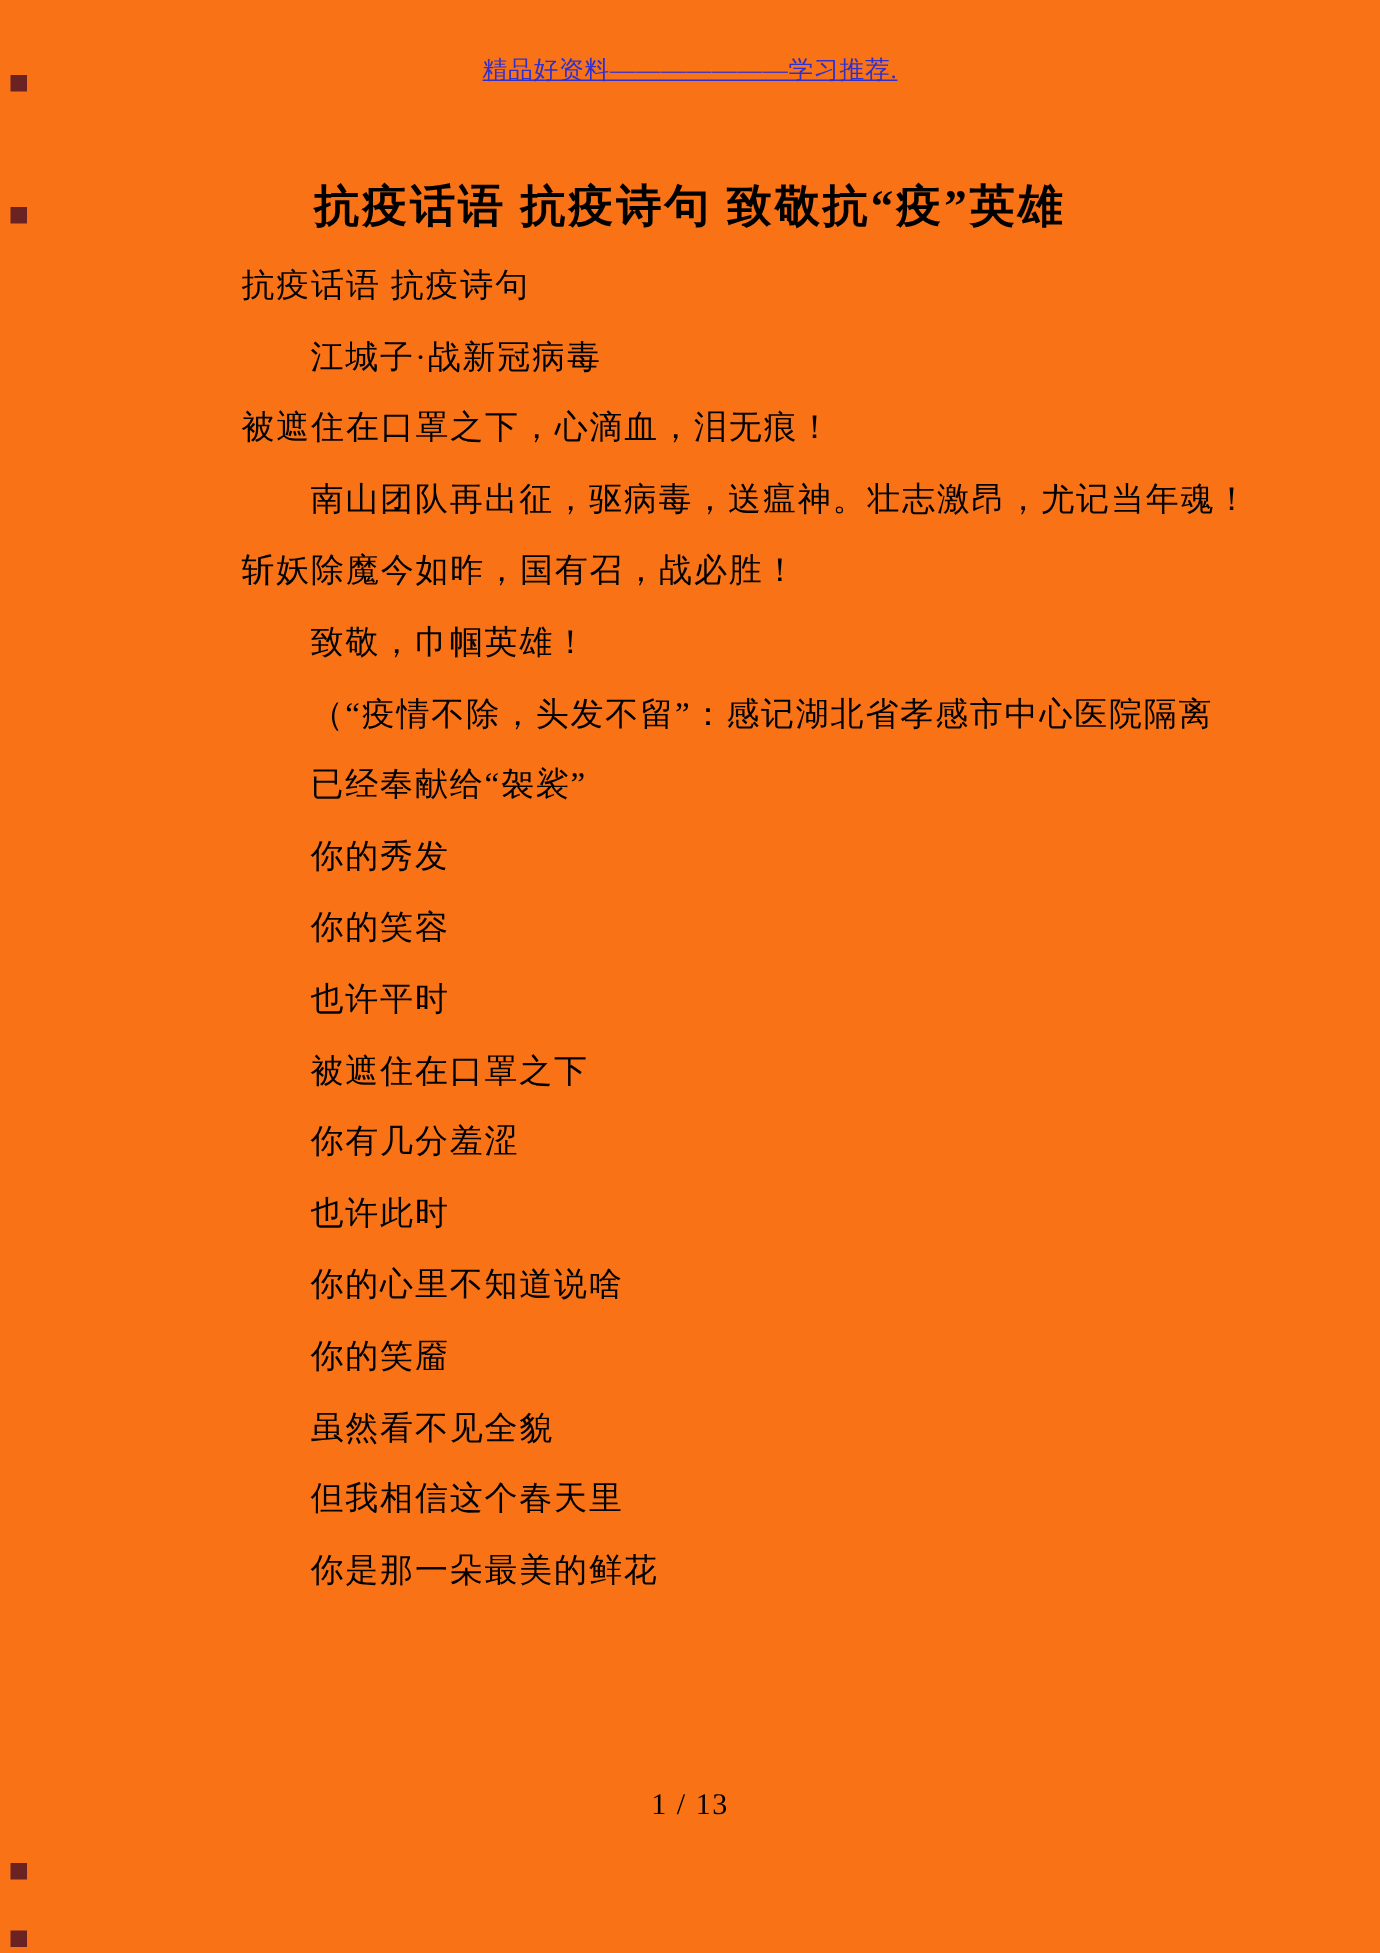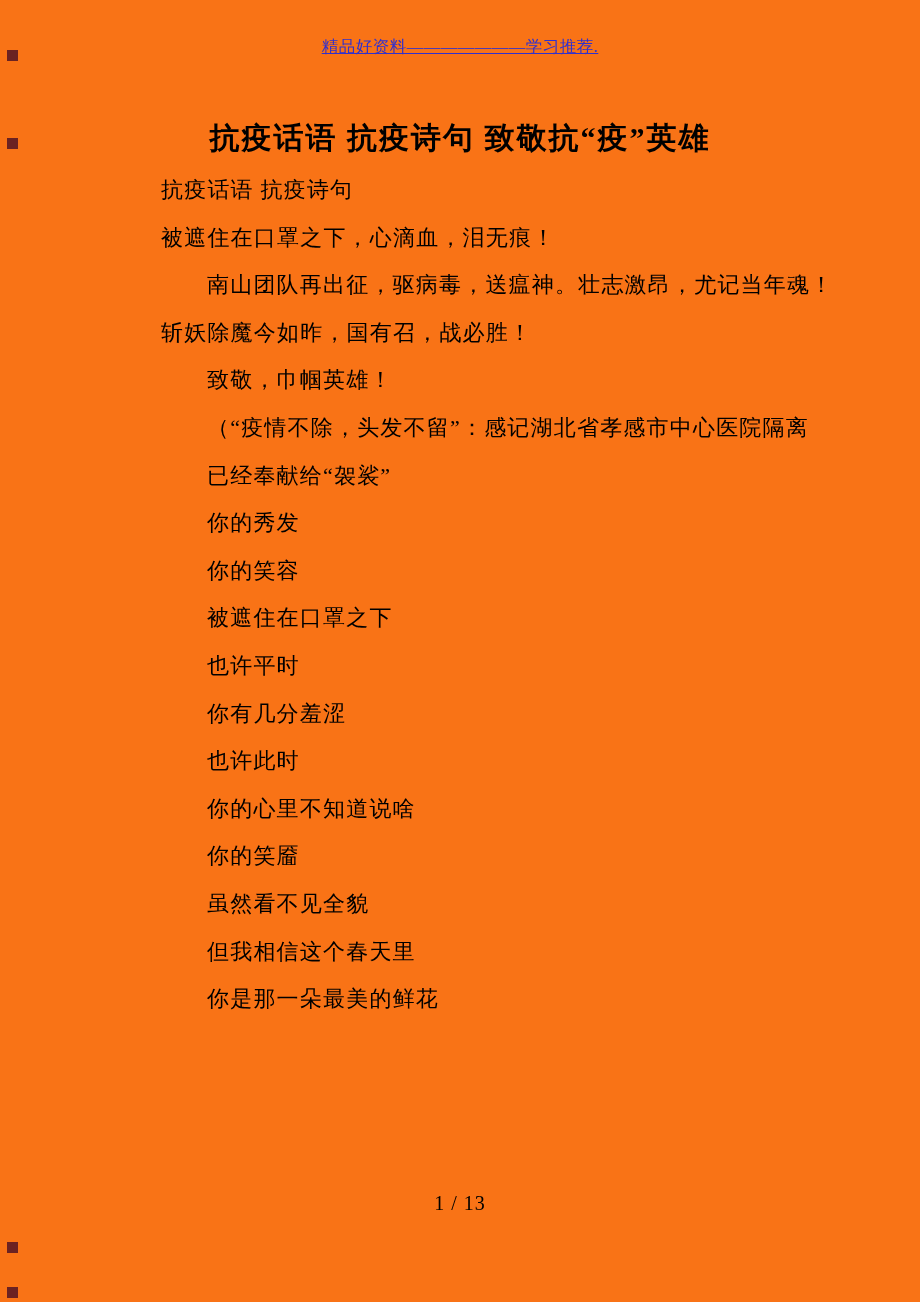--- a/index.html
+++ b/index.html
@@ -91,30 +91,31 @@
   <div class="edge-mark m4"></div>
 
   <div class="header">
     <span class="link">精品好资料———————学习推荐.</span>
   </div>
 
   <h1 class="doc-title">抗疫话语 抗疫诗句 致敬抗“疫”英雄</h1>
 
   <div class="content">
     <div class="line">抗疫话语 抗疫诗句</div>
+    <div class="line ind">江城子·战新冠病毒</div>
     <div class="line">被遮住在口罩之下，心滴血，泪无痕！</div>
     <div class="line ind">南山团队再出征，驱病毒，送瘟神。壮志激昂，尤记当年魂！</div>
     <div class="line">斩妖除魔今如昨，国有召，战必胜！</div>
     <div class="line ind">致敬，巾帼英雄！</div>
     <div class="line ind">（“疫情不除，头发不留”：感记湖北省孝感市中心医院隔离</div>
     <div class="line ind">已经奉献给“袈裟”</div>
     <div class="line ind">你的秀发</div>
     <div class="line ind">你的笑容</div>
+    <div class="line ind">也许平时</div>
     <div class="line ind">被遮住在口罩之下</div>
-    <div class="line ind">也许平时</div>
     <div class="line ind">你有几分羞涩</div>
     <div class="line ind">也许此时</div>
     <div class="line ind">你的心里不知道说啥</div>
     <div class="line ind">你的笑靥</div>
     <div class="line ind">虽然看不见全貌</div>
     <div class="line ind">但我相信这个春天里</div>
     <div class="line ind">你是那一朵最美的鲜花</div>
   </div>
 
   <div class="footer">

